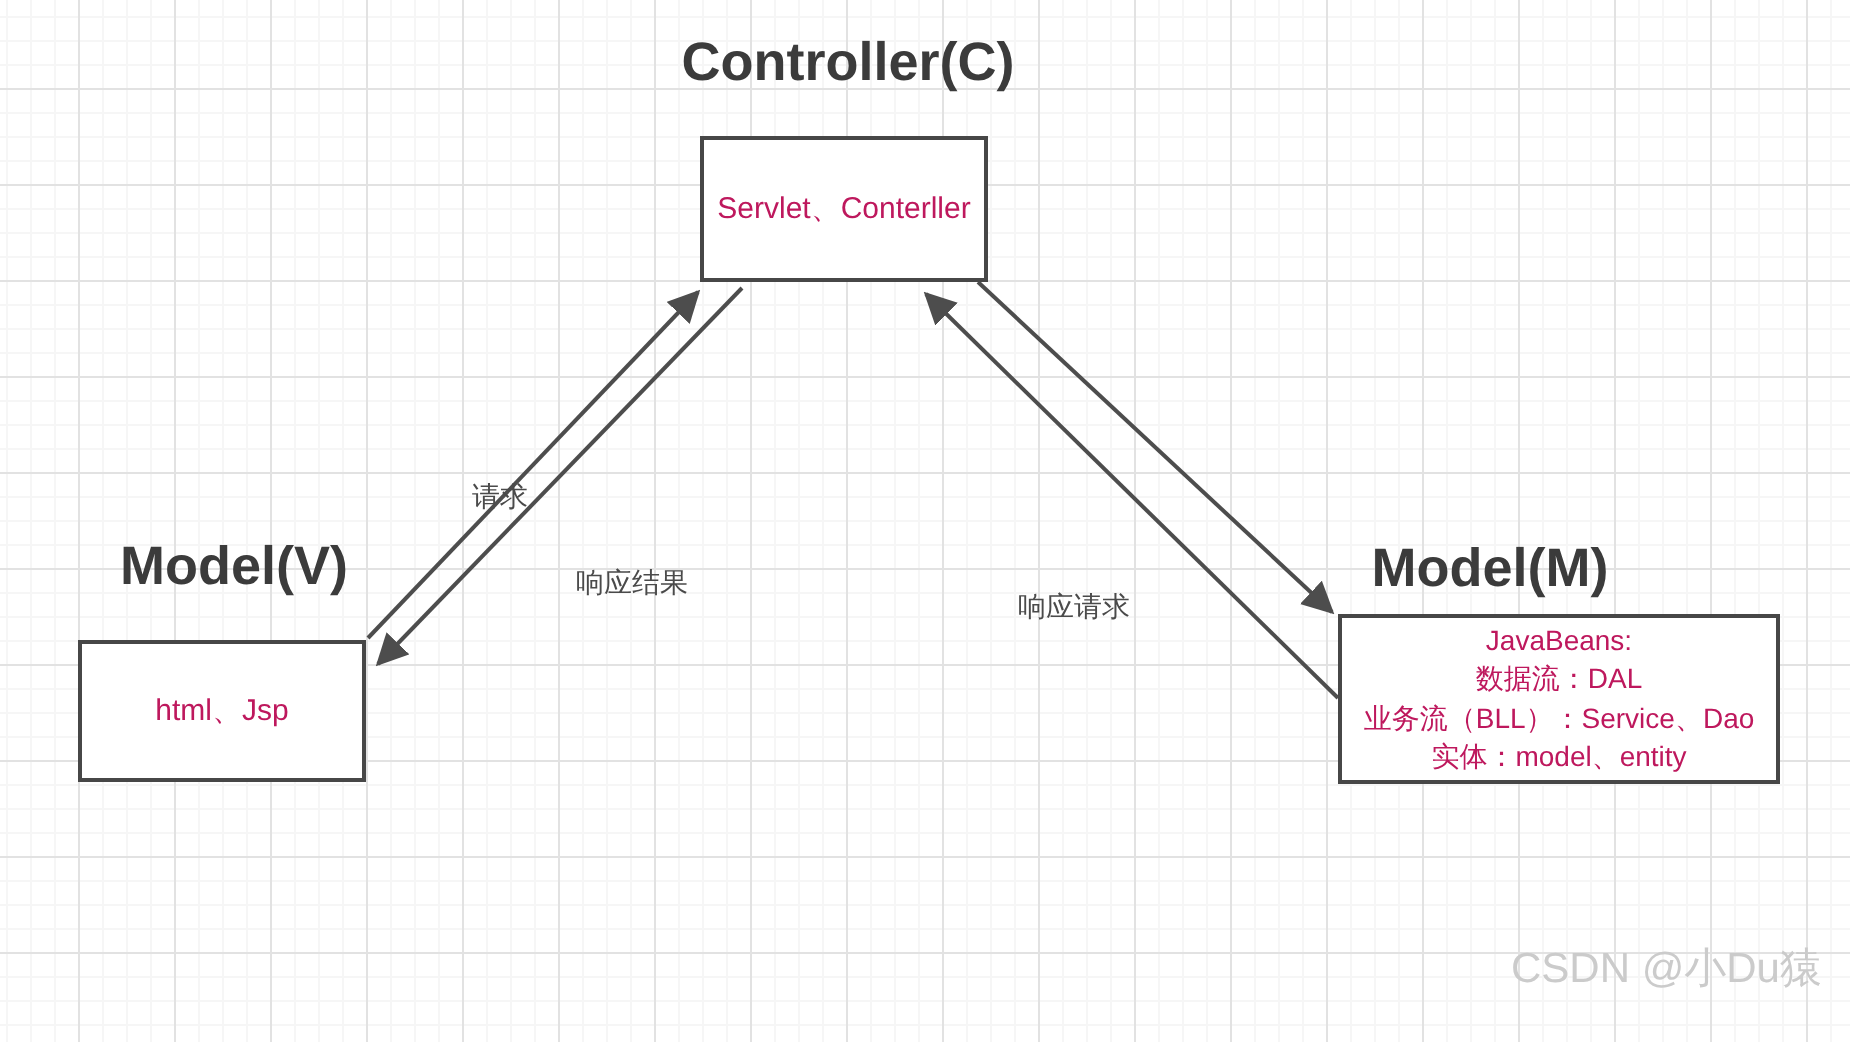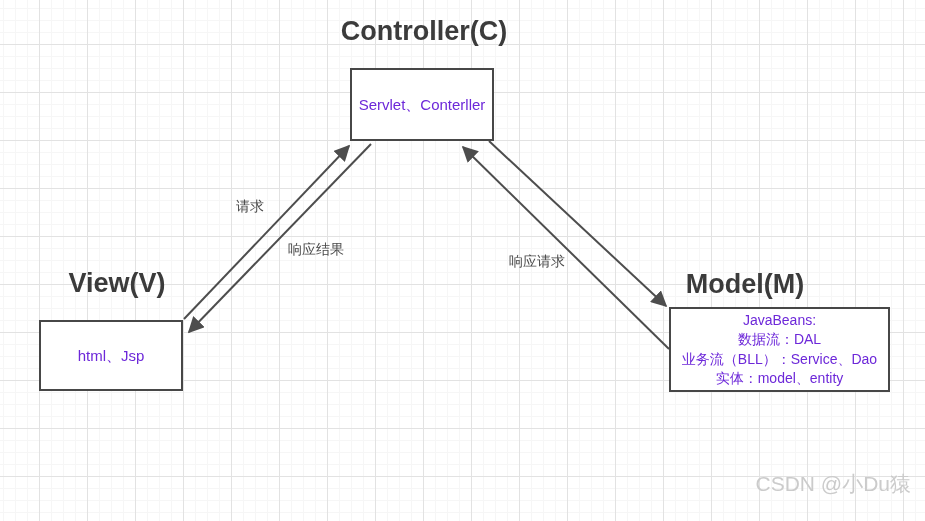--- a/index.html
+++ b/index.html
@@ -36,21 +36,21 @@
   }
   .title-controller { left: 304px; top: 16px;  width: 240px; }
   .title-view       { left: 27px;  top: 268px; width: 180px; }
   .title-model      { left: 655px; top: 269px; width: 180px; }
 
   .node-box {
     position: absolute;
     box-sizing: border-box;
     background: #ffffff;
     border: 2px solid #474747;
-    color: #6d28d9;
+    color: #be185d;
     display: flex;
     flex-direction: column;
     align-items: center;
     justify-content: center;
     text-align: center;
     font-size: 15px;
     line-height: 19px;
   }
   .box-controller { left: 350px; top: 68px;  width: 144px; height: 73px; }
   .box-view       { left: 39px;  top: 320px; width: 144px; height: 71px; }
@@ -58,20 +58,21 @@
                     font-size: 14px; line-height: 19.5px; }
   .box-model .model-line { white-space: nowrap; }
 
   .edge-label {
     position: absolute;
     font-size: 14px;
     color: #4a4a4a;
     text-align: center;
     white-space: nowrap;
     width: 120px;
+    margin-top: 42px;
   }
   .label-request          { left: 190px; top: 198px; width: 120px; }
   .label-response-result  { left: 256px; top: 241px; }
   .label-handle-request   { left: 531px; top: 198px; }
   .label-response-request { left: 477px; top: 253px; }
 
   .watermark {
     position: absolute;
     right: 14px;
     bottom: 23px;
@@ -91,21 +92,21 @@
         <path d="M 0 0 L 10 5 L 0 10 z" fill="#4d4d4d"></path>
       </marker>
     </defs>
     <line x1="184" y1="319" x2="349" y2="146" stroke="#4d4d4d" stroke-width="2" marker-end="url(#arrowhead)"></line>
     <line x1="371" y1="144" x2="189" y2="332" stroke="#4d4d4d" stroke-width="2" marker-end="url(#arrowhead)"></line>
     <line x1="489" y1="141" x2="666" y2="306" stroke="#4d4d4d" stroke-width="2" marker-end="url(#arrowhead)"></line>
     <line x1="669" y1="349" x2="463" y2="147" stroke="#4d4d4d" stroke-width="2" marker-end="url(#arrowhead)"></line>
   </svg>
 
   <div class="node-title title-controller">Controller(C)</div>
-  <div class="node-title title-view">View(V)</div>
+  <div class="node-title title-view">Model(V)</div>
   <div class="node-title title-model">Model(M)</div>
 
   <div class="node-box box-controller">
     <span>Servlet、Conterller</span>
   </div>
 
   <div class="node-box box-model">
     <div class="model-line">JavaBeans:</div>
     <div class="model-line">数据流：DAL</div>
     <div class="model-line">业务流（BLL）：Service、Dao</div>

